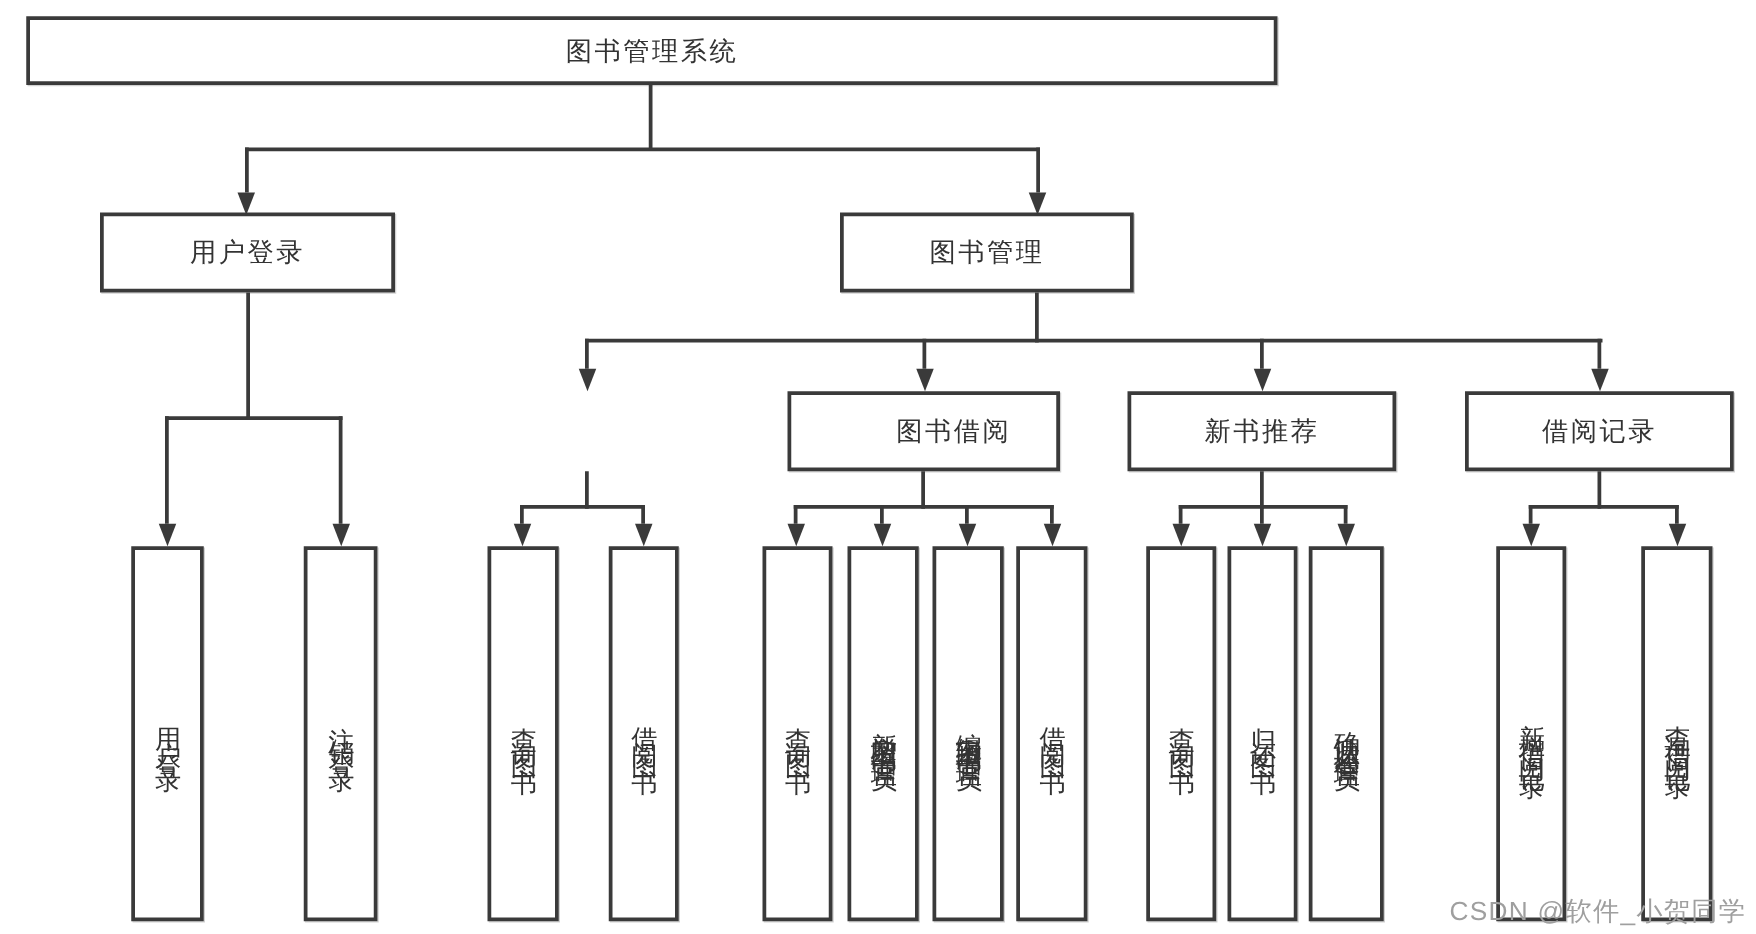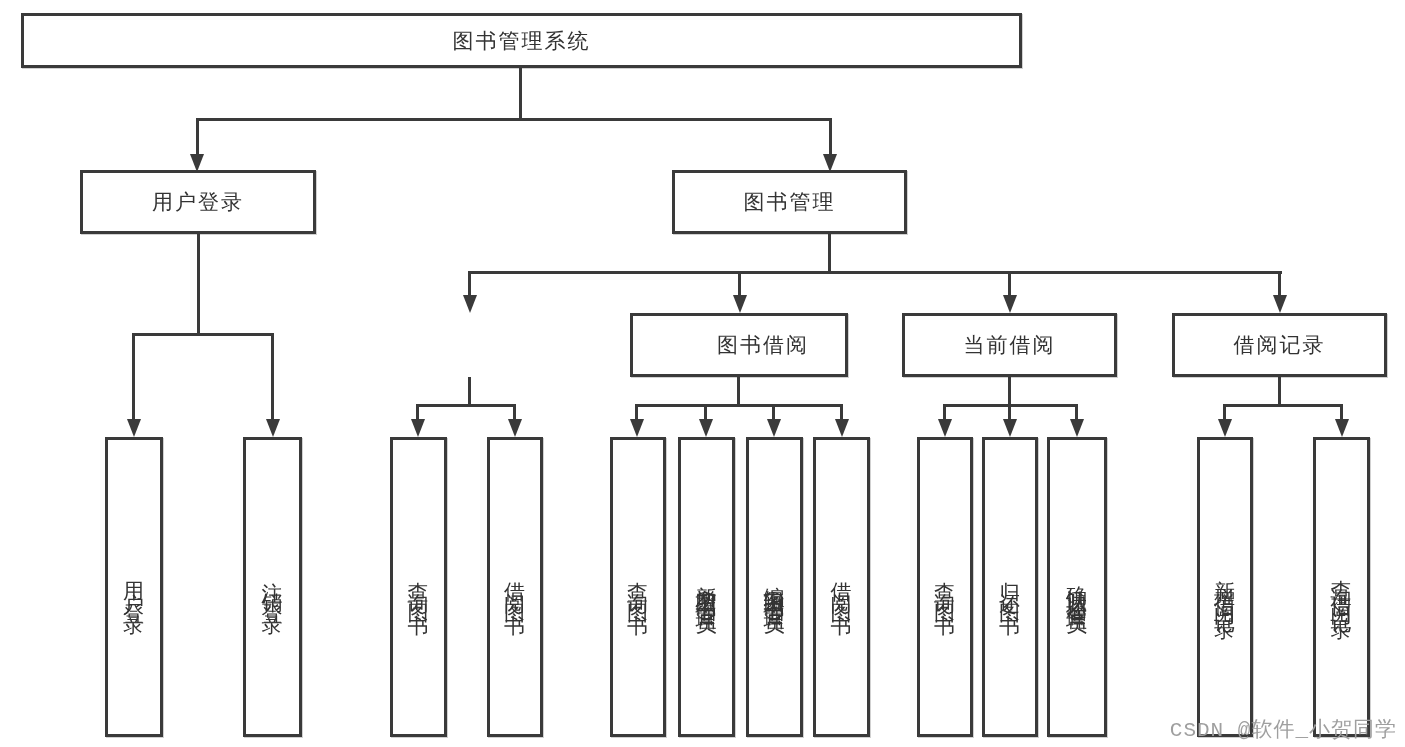--- a/index.html
+++ b/index.html
@@ -44,21 +44,20 @@
   }
   .watermark {
     position: absolute;
     right: 8px;
     bottom: 4px;
     font-size: 21px;
     color: #9f9f9f;
     letter-spacing: 1px;
     z-index: 10;
     white-space: nowrap;
-    font-family: Liberation Mono, monospace;
   }
   
   #n-root        { left: 21px;  top: 13px;  width: 1001px; height: 55px; }
   #n-user-login  { left: 80px;  top: 170px; width: 236px;  height: 64px; }
   #n-book-mgmt   { left: 672px; top: 170px; width: 235px;  height: 64px; }
   #n-new-rec     { left: 362px; top: 313px; width: 215px;  height: 64px; }
   #n-borrow      { left: 630px; top: 313px; width: 218px;  height: 64px; padding-left: 48px; }
   #n-current     { left: 902px; top: 313px; width: 215px;  height: 64px; }
   #n-record      { left: 1172px;top: 313px; width: 215px;  height: 64px; }
   #n-l-login  { left: 105px;  width: 58px; }
@@ -88,21 +87,21 @@
     <span class="h-text">用户登录</span>
   </div>
   <div class="node" id="n-book-mgmt">
     <span class="h-text">图书管理</span>
   </div>
 
   <div class="node" id="n-borrow">
     <span class="h-text">图书借阅</span>
   </div>
   <div class="node" id="n-current">
-    <span class="h-text">当前借阅</span>
+    <span class="h-text">新书推荐</span>
   </div>
   <div class="node" id="n-record">
     <span class="h-text">借阅记录</span>
   </div>
 
   <div class="node leaf" id="n-l-login">
     <span class="v-text">用户登录</span>
   </div>
   <div class="node leaf" id="n-l-logout">
     <span class="v-text">注销登录</span>

